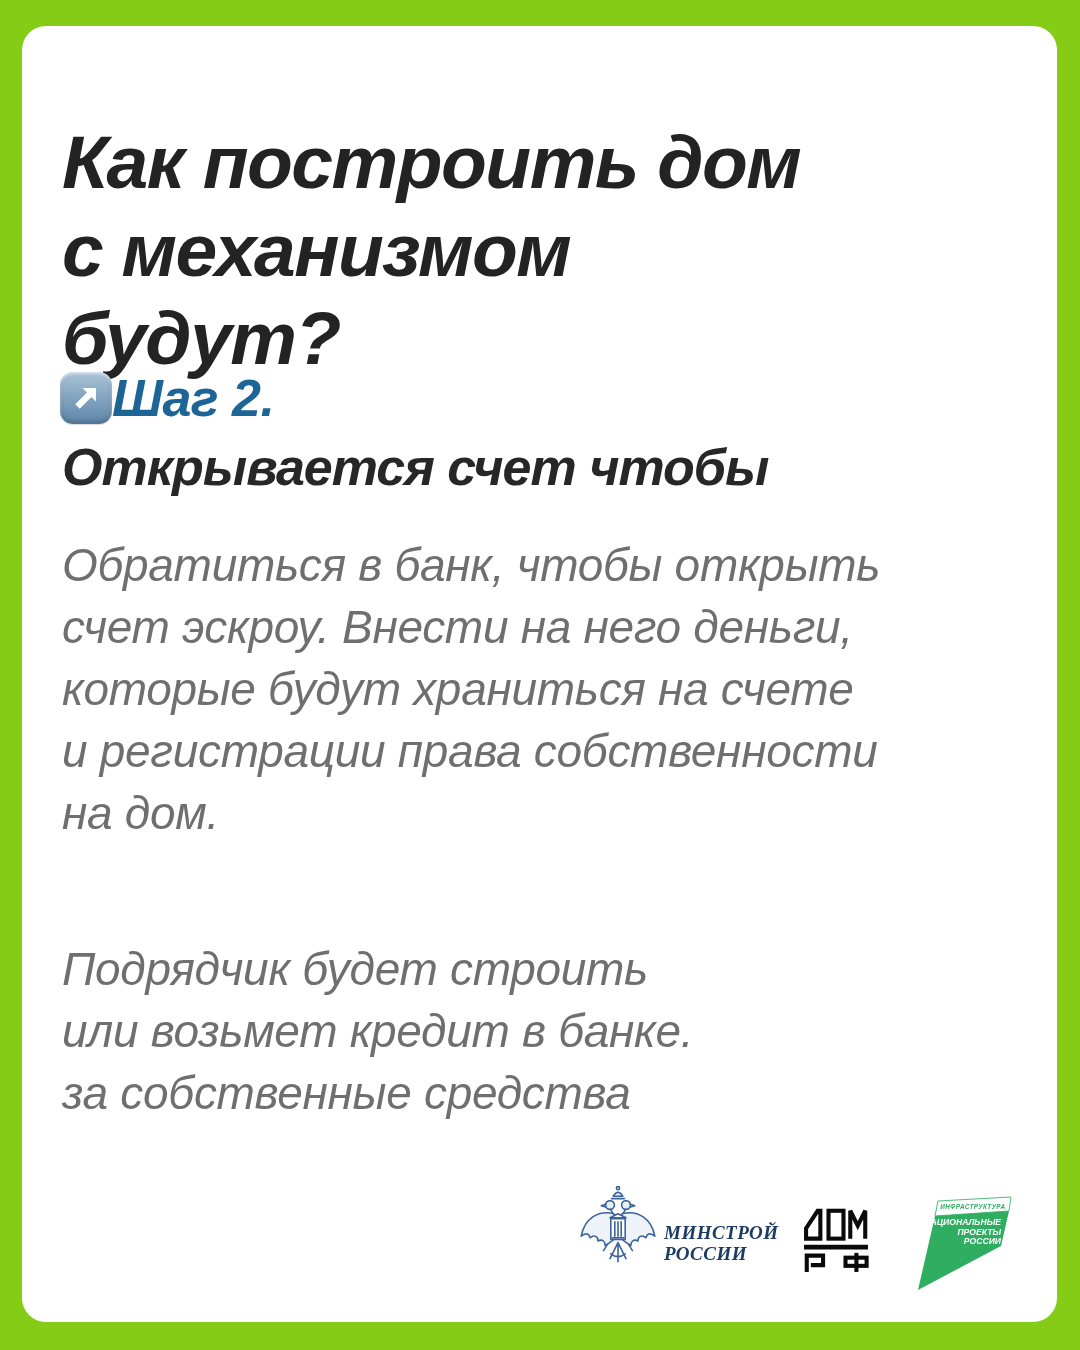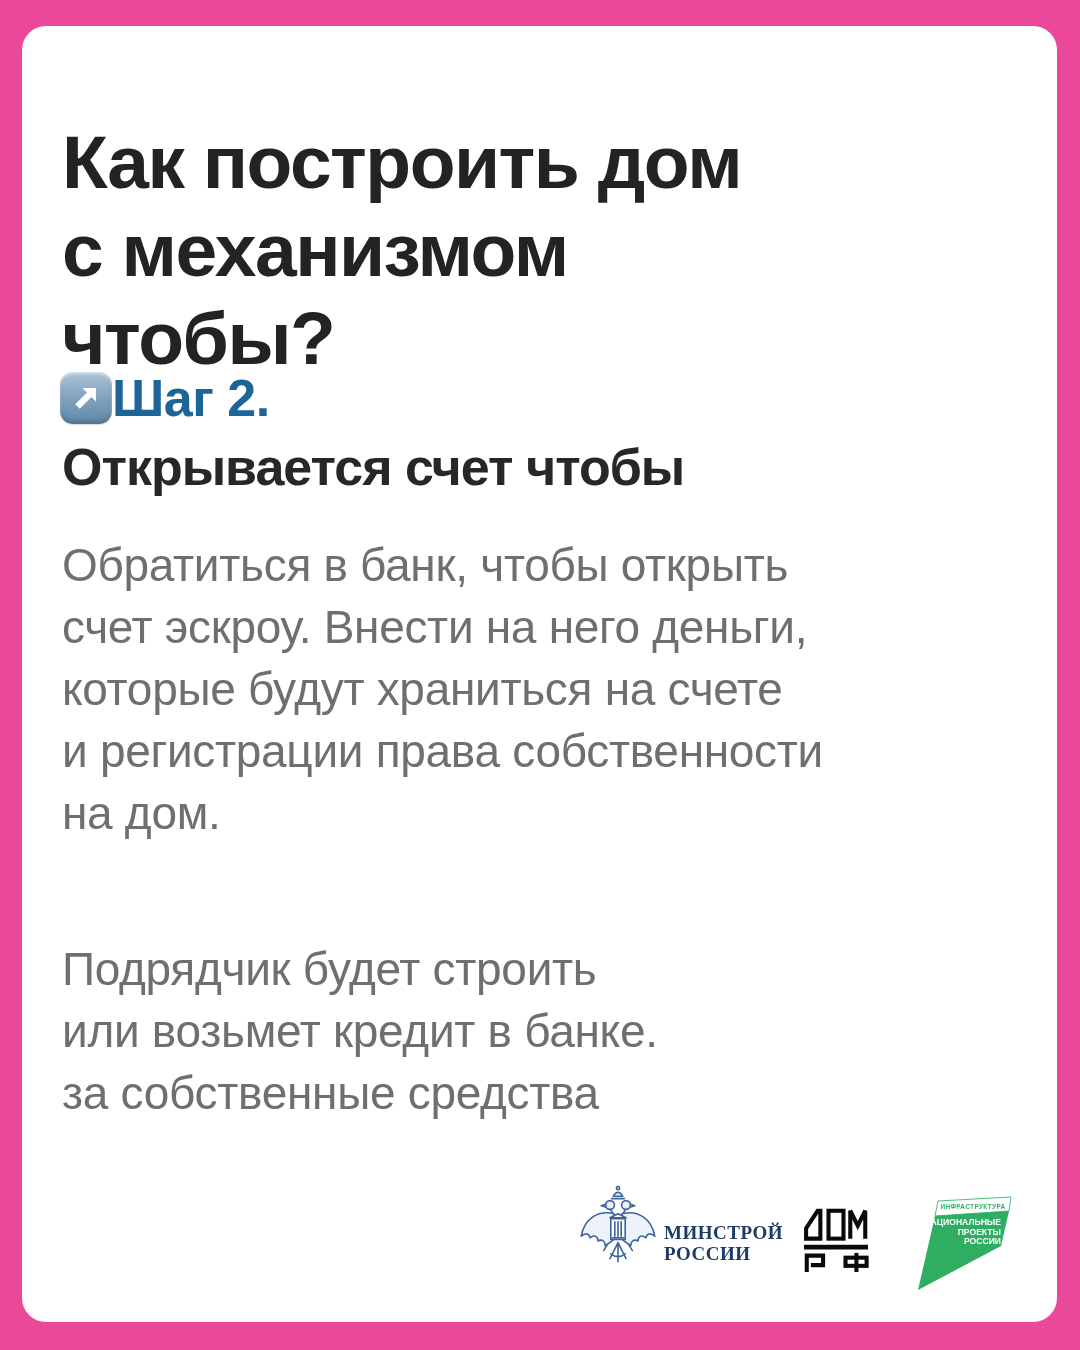--- a/index.html
+++ b/index.html
@@ -1,21 +1,22 @@
 <!DOCTYPE html>
 <html lang="ru"><head>
 <meta charset="utf-8">
 <style>
   html,body{margin:0;padding:0;}
   .stage{
     position:relative;
     width:1080px;height:1350px;
-    background:#ec4899;
+    background:#84cc16;
     overflow:hidden;
     font-family:"Liberation Sans","DejaVu Sans",sans-serif;
+    font-style:italic;
   }
   .card{
     position:absolute;
     left:22px;top:26px;
     width:1035px;height:1296px;
     background:#FFFFFF;
     border-radius:24px;
   }
   
   .title{
@@ -67,21 +68,21 @@
 </style>
 </head>
 <body>
 
 <div class="stage">
   <div class="card">
 
     <h1 class="title">
         <div>Как построить дом</div>
         <div>с механизмом</div>
-        <div>чтобы?</div>
+        <div>будут?</div>
       </h1>
 
     <div class="step-row">
       <div class="step-icon">
         <svg width="34" height="34" viewBox="0 0 48 48" aria-hidden="true">
           <polygon points="19,10 38,10 38,29" fill="#FFFFFF"></polygon>
           <line x1="12" y1="36" x2="30" y2="18" stroke="#FFFFFF" stroke-width="9"></line>
         </svg>
       </div>
       <span class="step-label">Шаг 2.</span>

